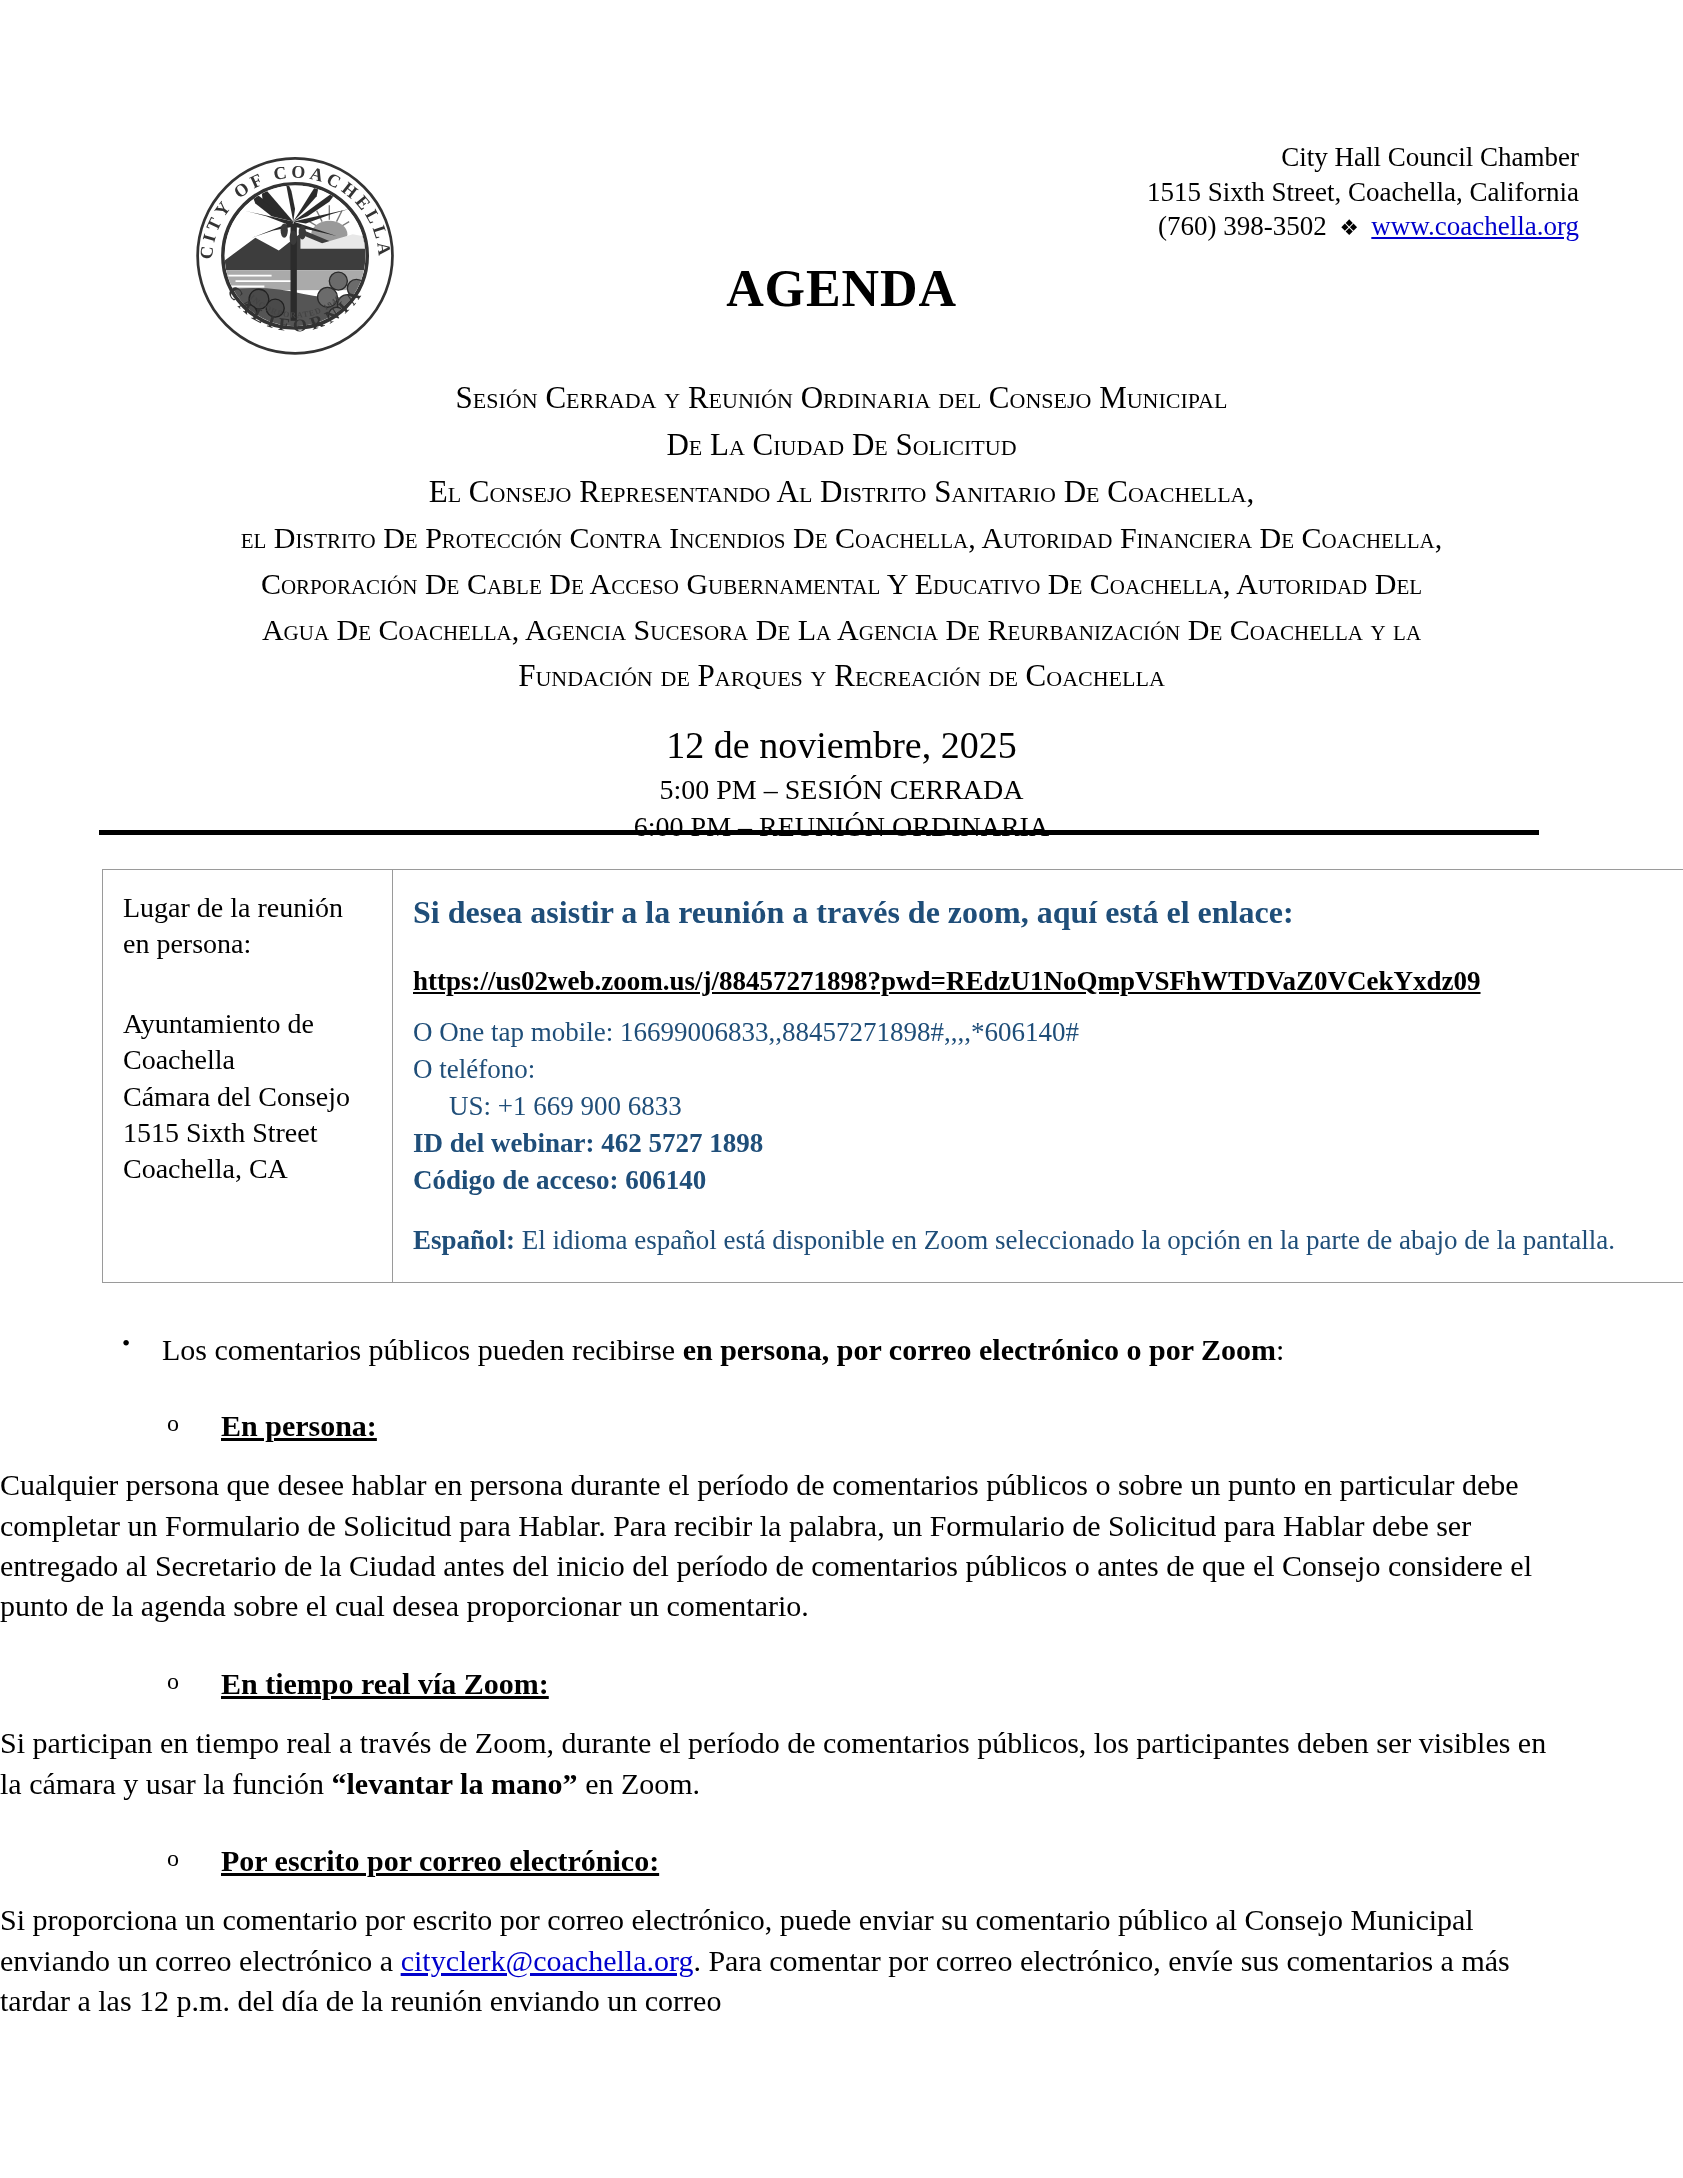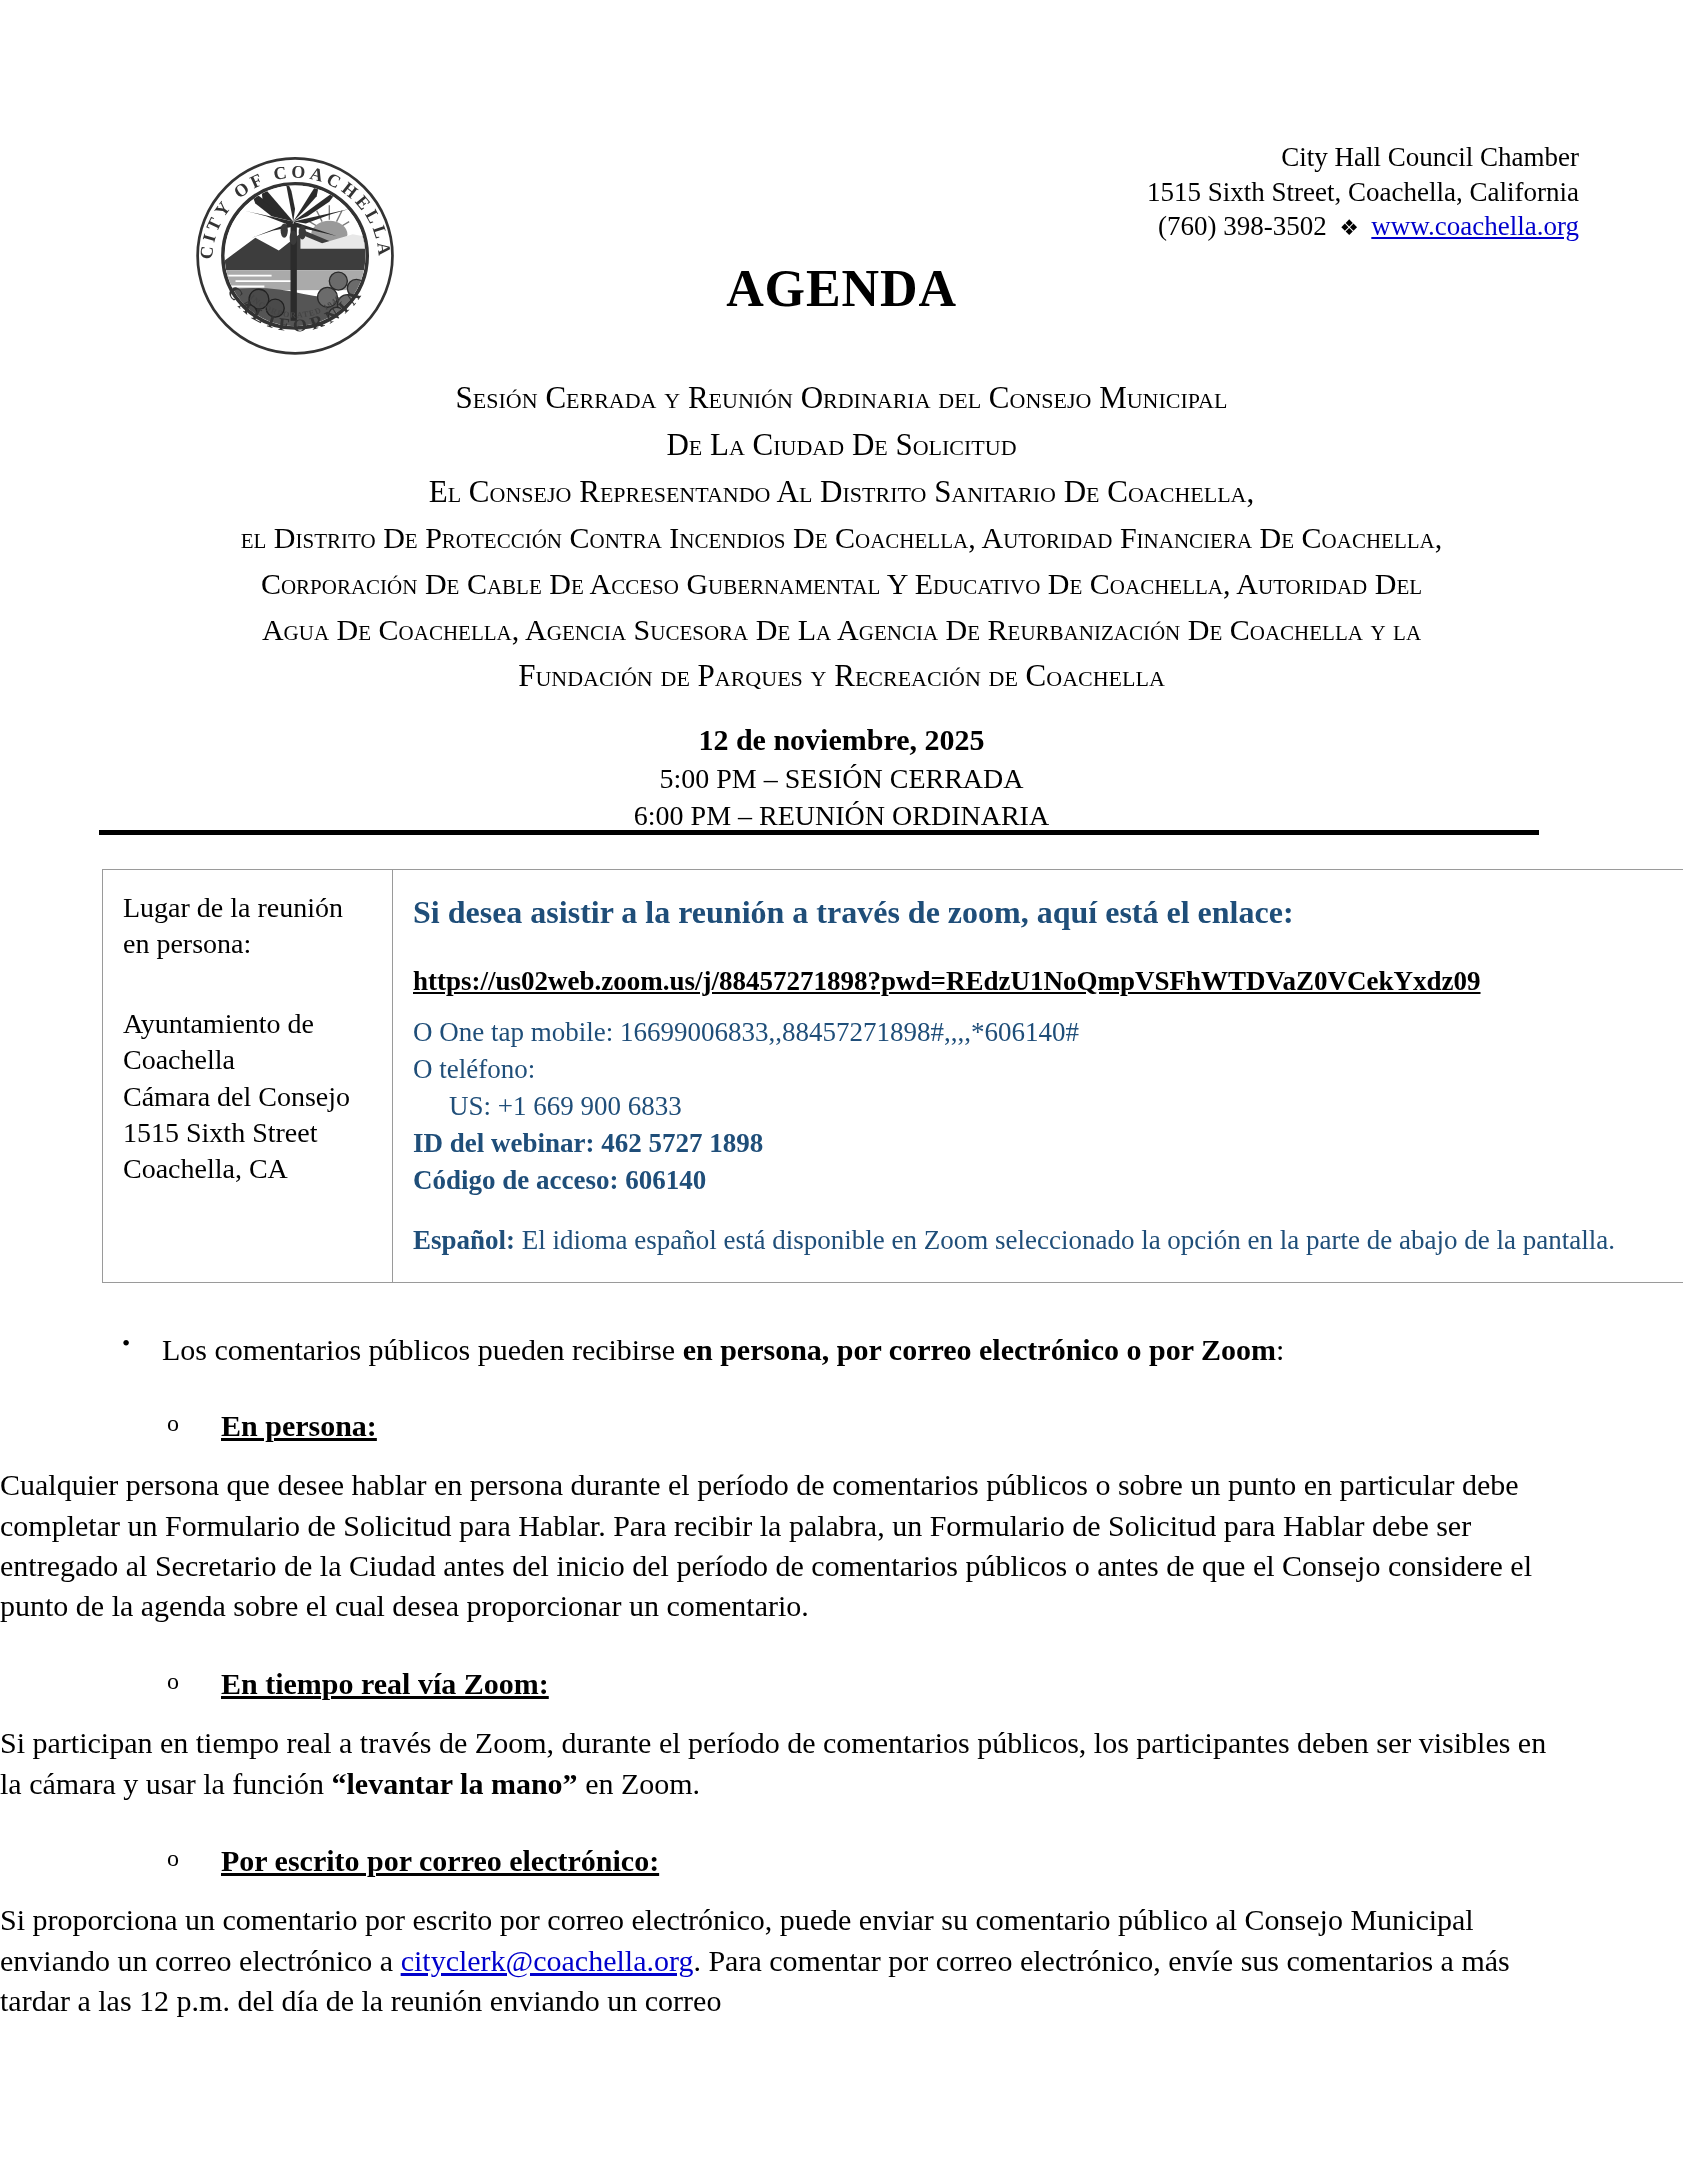--- a/index.html
+++ b/index.html
@@ -44,21 +44,21 @@
     line-height:1.52;
   }
   .org-block div { white-space:nowrap; }
   .org-line-sm { font-size:30px; }
 
   
   .date-block {
     position:absolute; left:0; right:0; top:720px;
     text-align:center; line-height:1.33;
   }
-  .date-main { font-size:30px; font-weight:bold; }
+  .date-main { font-size:38px; font-weight:normal; }
   .date-sub  { font-size:28px; }
 
   
   .rule {
     position:absolute; left:99px; width:1440px; top:830px;
     height:5.4px; background:#000000;
   }
 
   
   .ztable {

